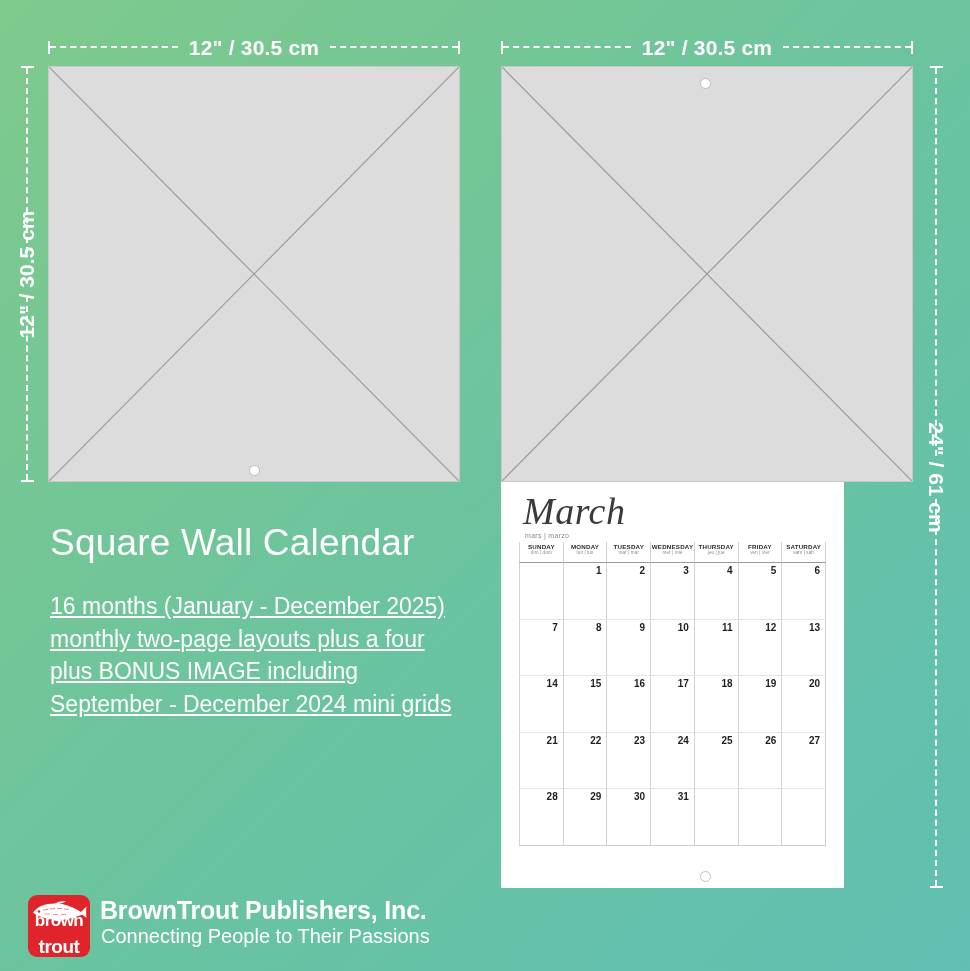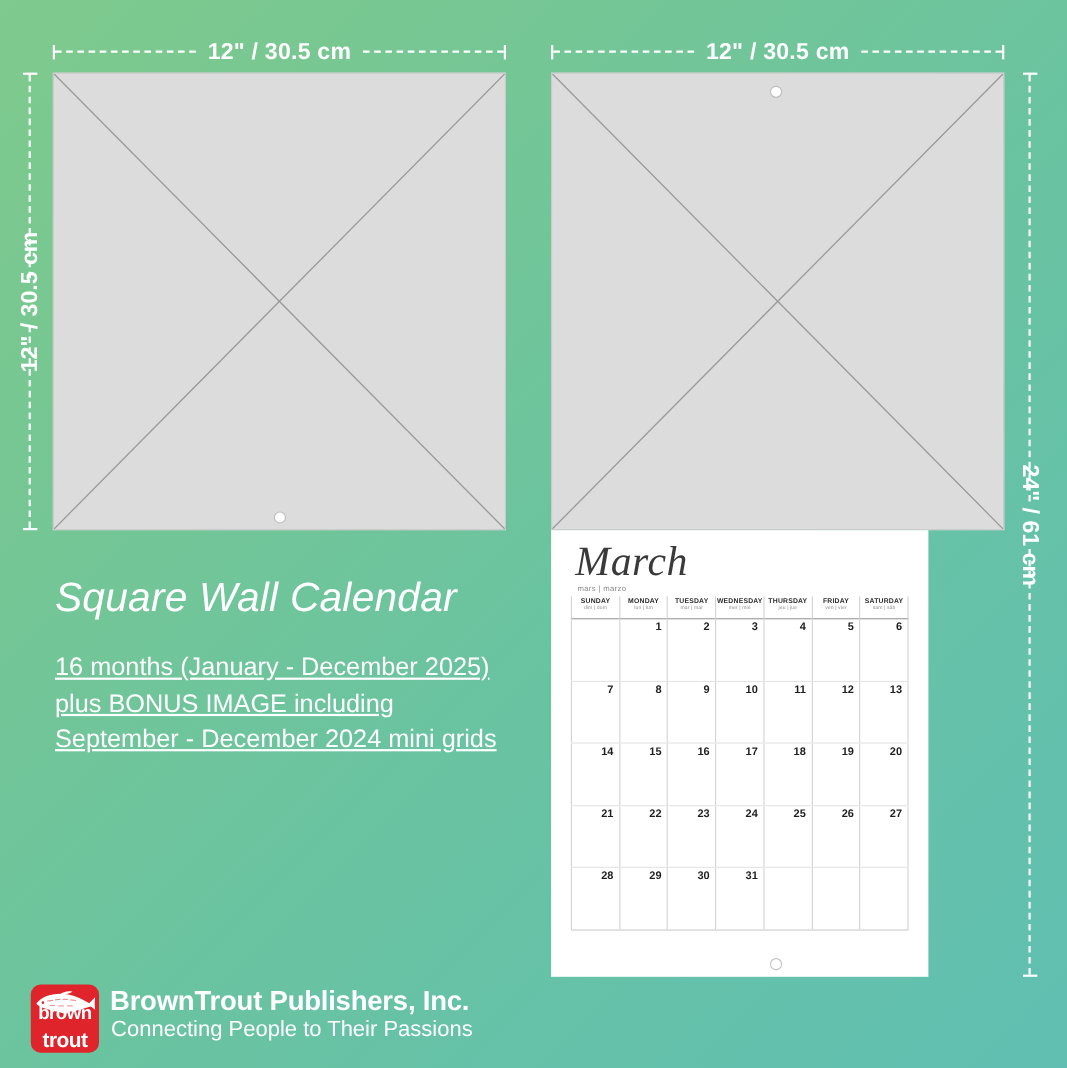--- a/index.html
+++ b/index.html
@@ -488,24 +488,25 @@
               <span class="dnum"></span>
             </div>
         </div>
 
       </div>
     </div>
 
     <div class="hole open" style="left:199px; top:389px;"></div>
   </div>
 
-  <div class="headline" style="left:50px; top:524px;font-style:italic;">Square Wall Calendar</div>
+  <div class="headline" style="left:50px; top:524px;">Square Wall Calendar</div>
 
   <div class="subcopy" style="left:50px; top:590px;">
     <div>16 months (January - December 2025)</div>
+    <div>monthly two-page layouts plus a four</div>
     <div>plus BONUS IMAGE including</div>
     <div>September - December 2024 mini grids</div>
   </div>
 
   <div class="footer" style="left:0; top:895px; width:970px; height:76px;">
 
     <div class="logo-box">
       <svg class="logo-fish" viewBox="0 0 112 48" preserveAspectRatio="xMidYMid meet">
         <path d="M4 27 C14 12, 38 6, 62 10 C78 13, 90 20, 100 26 C104 28, 106 29, 108 30
                  C104 31, 98 33, 92 35 C76 41, 54 44, 36 40 C22 37, 10 33, 4 27 Z" fill="#ffffff"></path>

